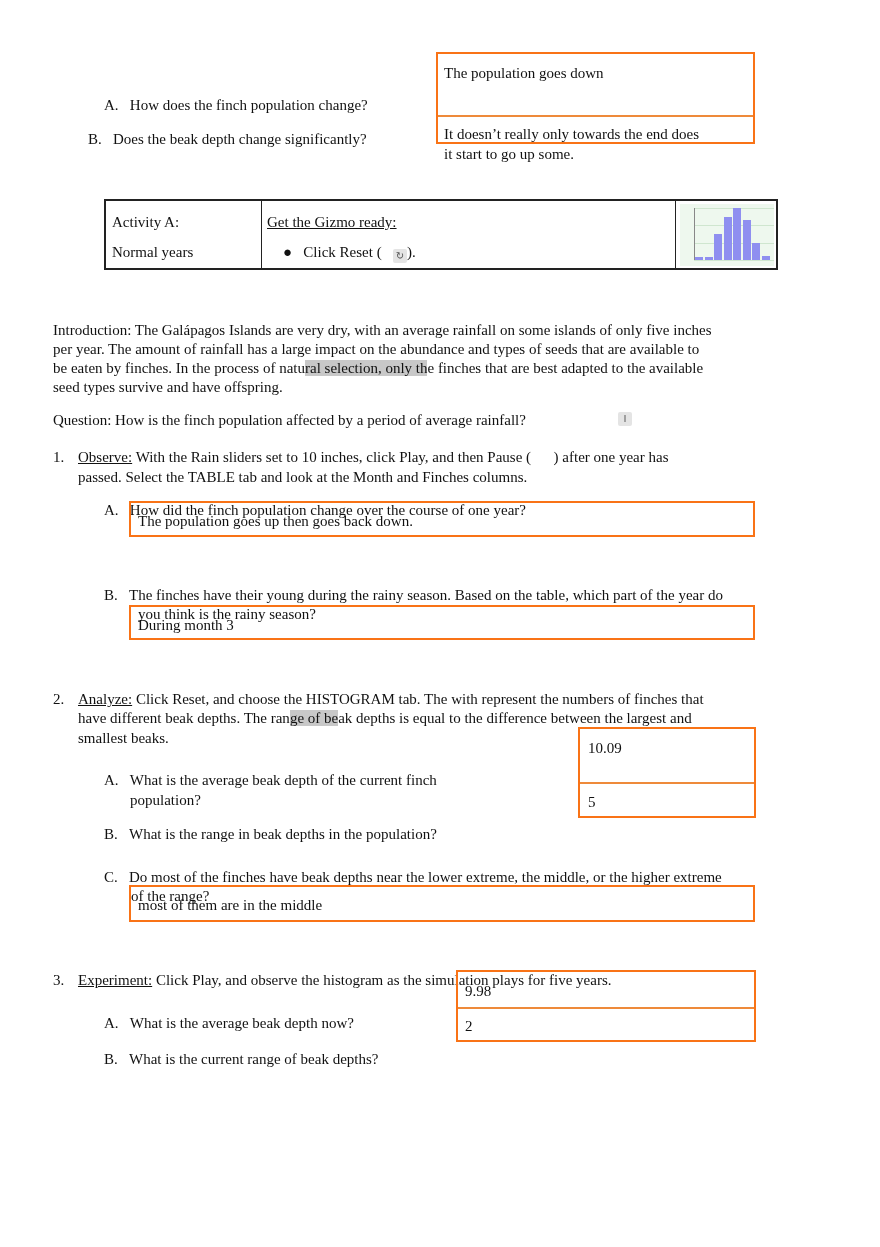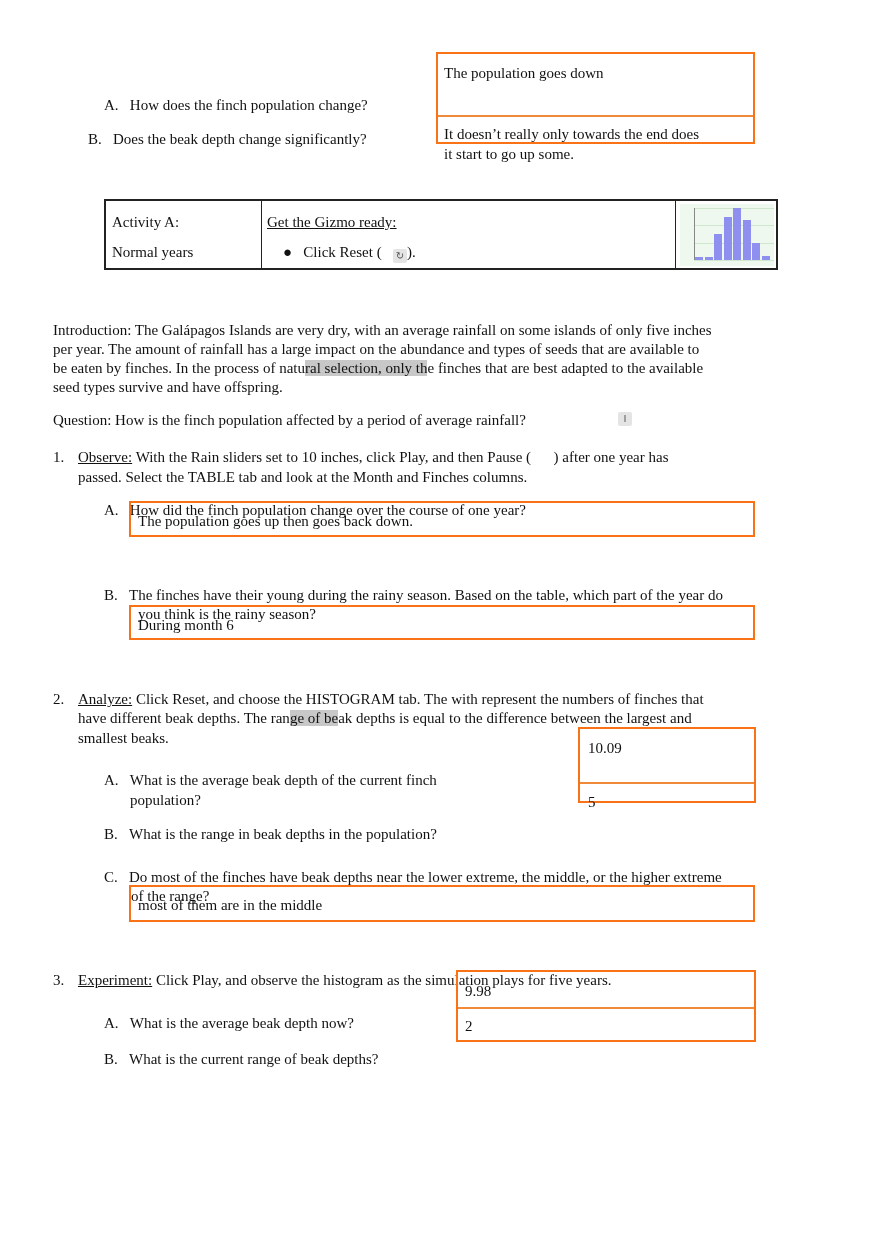--- a/index.html
+++ b/index.html
@@ -78,32 +78,32 @@
 <div class="abs t" style="left:78px;top:435px;">passed. Select the TABLE tab and look at the Month and Finches columns.</div>
 
 <div class="abs t" style="left:104px;top:468px;"><span>A.</span>&nbsp;&nbsp;&nbsp;<span>How did the finch population change over the course of one year?</span></div>
 <div class="obox" style="left:129px;top:501px;width:626px;height:36px;">
   <div class="ans" style="left:7px;top:9px;">The population goes up then goes back down.</div>
 </div>
 
 <div class="abs t" style="left:104px;top:553px;"><span>B.</span>&nbsp;&nbsp;&nbsp;<span>The finches have their young during the rainy season. Based on the table, which part of the year do</span></div>
 <div class="abs t" style="left:138px;top:572px;">you think is the rainy season?</div>
 <div class="obox" style="left:129px;top:605px;width:626px;height:35px;">
-  <div class="ans" style="left:7px;top:9px;">During month 6</div>
+  <div class="ans" style="left:7px;top:9px;">During month 3</div>
 </div>
 
 <div class="abs t" style="left:53px;top:657px;">2.</div>
 <div class="abs t" style="left:78px;top:657px;"><span class="u">Analyze:</span><span> Click Reset, and choose the HISTOGRAM tab. The with represent the numbers of finches that</span></div>
 <div class="abs t" style="left:78px;top:676px;"><span>have different beak depths. The ran</span><span class="hl">ge of be</span><span>ak depths is equal to the difference between the largest and</span></div>
 <div class="abs t" style="left:78px;top:696px;">smallest beaks.</div>
 
 <div class="abs t" style="left:104px;top:738px;"><span>A.</span>&nbsp;&nbsp;&nbsp;<span>What is the average beak depth of the current finch</span></div>
 <div class="abs t" style="left:130px;top:758px;">population?</div>
 <div class="abs t" style="left:104px;top:792px;"><span>B.</span>&nbsp;&nbsp;&nbsp;<span>What is the range in beak depths in the population?</span></div>
-<div class="obox" style="left:578px;top:727px;width:178px;height:76px;">
+<div class="obox" style="left:578px;top:727px;width:178px;height:91px;">
   <div class="ans" style="left:8px;top:10px;">10.09</div>
   <div class="cell" style="top:53px;bottom:0;">
     <div class="ans" style="left:8px;top:9px;">5</div>
   </div>
 </div>
 
 <div class="abs t" style="left:104px;top:835px;"><span>C.</span>&nbsp;&nbsp;&nbsp;<span>Do most of the finches have beak depths near the lower extreme, the middle, or the higher extreme</span></div>
 <div class="abs t" style="left:131px;top:854px;">of the range?</div>
 <div class="obox" style="left:129px;top:885px;width:626px;height:37px;">
   <div class="ans" style="left:7px;top:9px;">most of them are in the middle</div>

